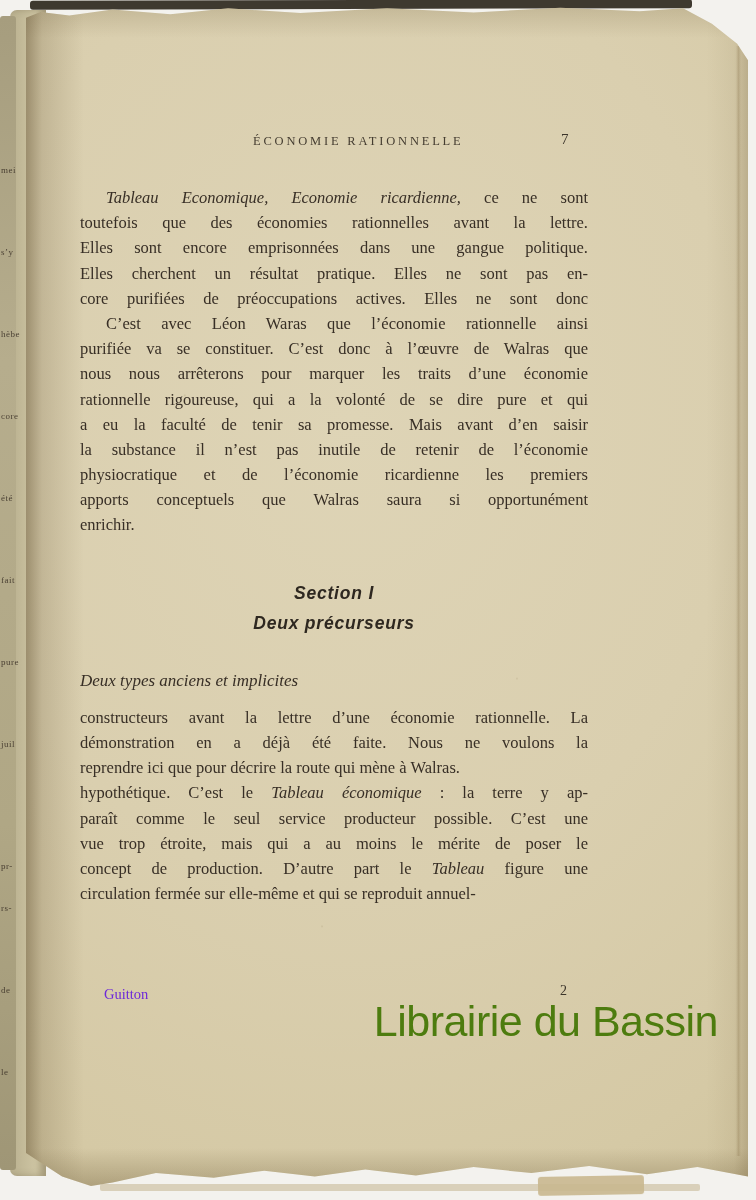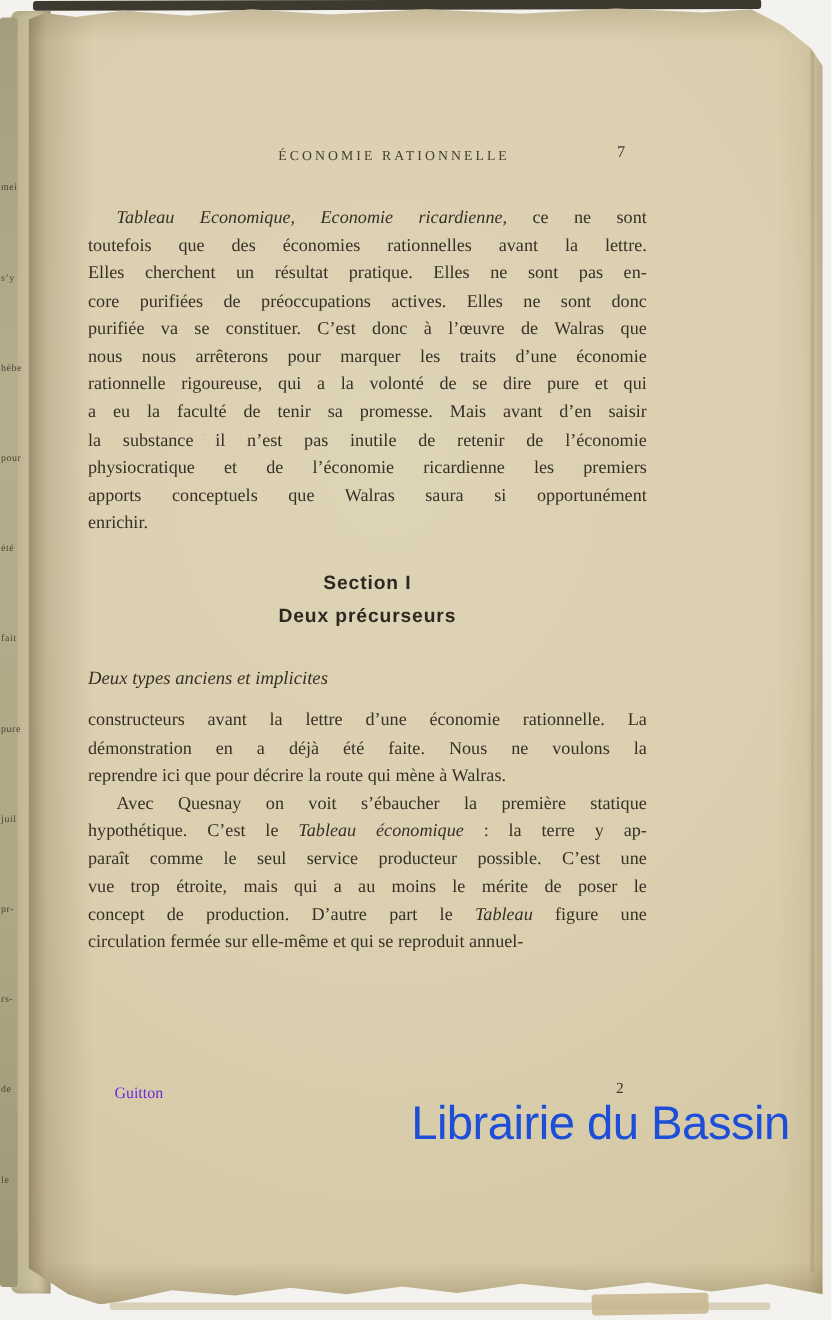--- a/index.html
+++ b/index.html
@@ -54,22 +54,22 @@
 
 8;}
   .blocks{color:#38312
 8;}
   
   .blocks{color:#382f26;}
   .line{text-align:justify;text-align-last:justify;height:25.2px;overflow:hidden;}
   .line.indent{text-indent:26px;}
   .line.last{text-align-last:left;}
   .paragraph{margin:0;}
-  .section-heading{margin-top:27px;font-family:"Liberation Sans","DejaVu Sans",sans-serif;
-    font-weight:700;font-size:17.5px;color:#2e2820;letter-spacing:.8px;}
+  .section-heading{margin-top:40px;font-family:"Liberation Sans","DejaVu Sans",sans-serif;
+    font-weight:700;font-size:17.5px;color:#2e2820;letter-spacing:.8px;font-style:italic;}
   .section-heading .line{text-align:center;text-align-last:center;height:30px;line-height:30px;}
   .italic-subheading{margin-top:30px;font-style:italic;font-size:17px;}
   .italic-subheading .line{text-align:left;text-align-last:left;}
   .italic-subheading .line.hang{text-indent:22px;}
   .p3{margin-top:12px;}
 
   .footer-author{position:absolute;left:104px;top:986px;font-size:14.5px;color:#6d28d9;}
   .footer-num{position:absolute;left:560px;top:983px;font-size:14px;color:#3c352b;}
 
   .tape{position:absolute;left:538px;top:1176px;width:106px;height:19px;background:#c9b88f;
@@ -81,45 +81,47 @@
 </style>
 </head>
 <body>
 
 <div class="frame">
   <div class="spine-inner"></div>
   <div class="spine-outer">
       <div class="frag" style="top: 150px;">mei</div>
       <div class="frag" style="top: 232px;">s’y</div>
       <div class="frag" style="top: 314px;">hèbe</div>
-      <div class="frag" style="top: 396px;">pour</div>
+      <div class="frag" style="top: 396px;">core</div>
       <div class="frag" style="top: 478px;">été</div>
       <div class="frag" style="top: 560px;">fait</div>
       <div class="frag" style="top: 642px;">pure</div>
       <div class="frag" style="top: 724px;">juil</div>
-      <div class="frag" style="top: 806px;">pr-</div>
+      <div class="frag" style="top: 846px;">pr-</div>
       <div class="frag" style="top: 888px;">rs-</div>
       <div class="frag" style="top: 970px;">de</div>
       <div class="frag" style="top: 1052px;">le</div>
     </div>
   <div class="top-edge"></div>
   <div class="under-bottom"></div>
   <div class="page"></div>
 
   <span class="rh-title">ÉCONOMIE RATIONNELLE</span>
   <span class="rh-num">7</span>
 
   <div class="blocks" style="color: rgb(56, 47, 38);">
       <div class="block paragraph">
         <div class="line indent just"><i>Tableau Economique, Economie ricardienne,</i><span> ce ne sont</span></div>
         <div class="line just"><span>toutefois que des économies rationnelles avant la lettre.</span></div>
+        <div class="line just"><span>Elles sont encore emprisonnées dans une gangue politique.</span></div>
         <div class="line just"><span>Elles cherchent un résultat pratique. Elles ne sont pas en-</span></div>
         <div class="line just"><span>core purifiées de préoccupations actives. Elles ne sont donc</span></div>
       </div>
       <div class="block paragraph">
+        <div class="line indent just"><span>C’est avec Léon Waras que l’économie rationnelle ainsi</span></div>
         <div class="line just"><span>purifiée va se constituer. C’est donc à l’œuvre de Walras que</span></div>
         <div class="line just"><span>nous nous arrêterons pour marquer les traits d’une économie</span></div>
         <div class="line just"><span>rationnelle rigoureuse, qui a la volonté de se dire pure et qui</span></div>
         <div class="line just"><span>a eu la faculté de tenir sa promesse. Mais avant d’en saisir</span></div>
         <div class="line just"><span>la substance il n’est pas inutile de retenir de l’économie</span></div>
         <div class="line just"><span>physiocratique et de l’économie ricardienne les premiers</span></div>
         <div class="line just"><span>apports conceptuels que Walras saura si opportunément</span></div>
         <div class="line last"><span>enrichir.</span></div>
       </div>
       <div class="block section-heading">
@@ -128,28 +130,27 @@
       </div>
       <div class="block italic-subheading">
         <div class="line"><span>Deux types anciens et implicites</span></div>
       </div>
       <div class="block paragraph p3">
         <div class="line just"><span>constructeurs avant la lettre d’une économie rationnelle. La</span></div>
         <div class="line just"><span>démonstration en a déjà été faite. Nous ne voulons la</span></div>
         <div class="line last"><span>reprendre ici que pour décrire la route qui mène à Walras.</span></div>
       </div>
       <div class="block paragraph">
-        <div class="line indent just"><span>Avec Quesnay on voit s’ébaucher la première statique</span></div>
         <div class="line just"><span>hypothétique. C’est le </span><i>Tableau économique</i><span> : la terre y ap-</span></div>
         <div class="line just"><span>paraît comme le seul service producteur possible. C’est une</span></div>
         <div class="line just"><span>vue trop étroite, mais qui a au moins le mérite de poser le</span></div>
         <div class="line just"><span>concept de production. D’autre part le </span><i>Tableau</i><span> figure une</span></div>
         <div class="line last"><span>circulation fermée sur elle-même et qui se reproduit annuel-</span></div>
       </div>
     </div>
 
   <div class="footer-author">Guitton</div>
   <div class="footer-num">2</div>
 
   <div class="tape"></div>
 
-  <div class="watermark" style="color: #1d4ed8;">Librairie du Bassin</div>
+  <div class="watermark" style="color: #4d7c0f;">Librairie du Bassin</div>
 </div>
 
 </body></html>

